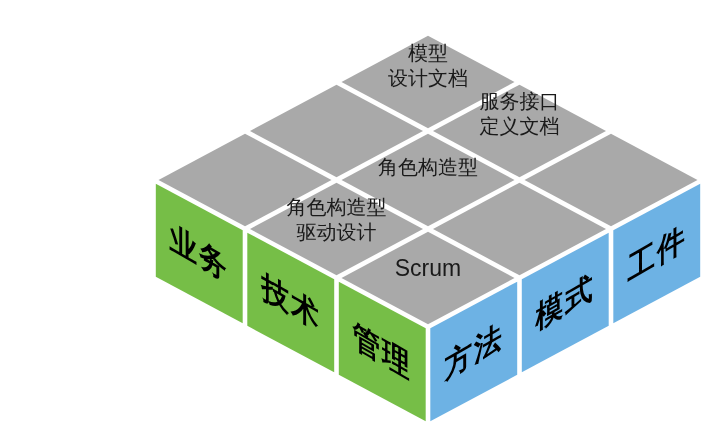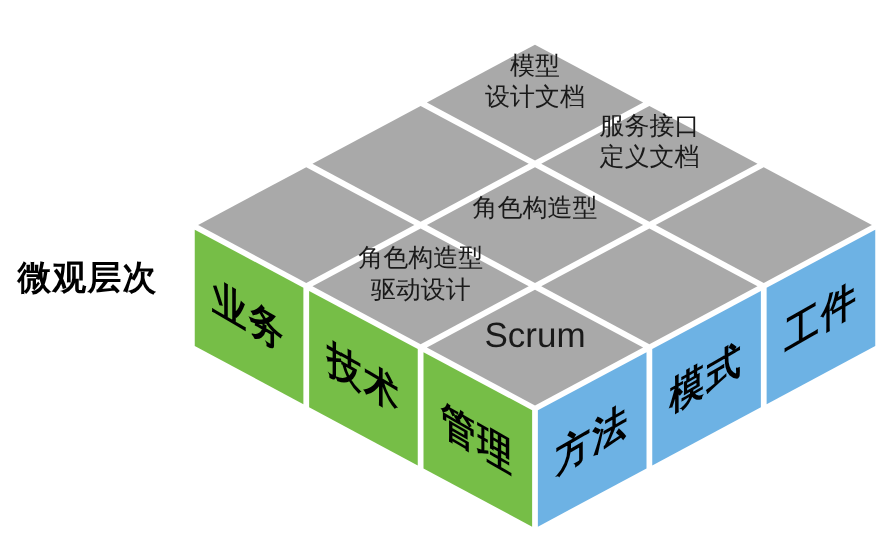--- a/index.html
+++ b/index.html
@@ -34,21 +34,21 @@
     position: absolute;
     width: 170px;
     transform: translate(-50%, -50%);
     text-align: center;
     font-size: 20px;
     line-height: 25px;
     color: #1a1a1a;
     white-space: pre-line;
   }
   .tile-label.latin {
-    font-size: 28px;
+    font-size: 23px;
   }
   .face-label {
     position: absolute;
     width: 120px;
     height: 44px;
     display: flex;
     align-items: center;
     justify-content: center;
     font-size: 32px;
     font-weight: bold;
@@ -78,21 +78,20 @@
 
     <polygon points="155.8,183.7 242.7,230.2 242.7,323.3 155.8,276.8" fill="#76be47"></polygon>
     <polygon points="247.3,232.7 334.2,279.2 334.2,372.3 247.3,325.8" fill="#76be47"></polygon>
     <polygon points="338.8,281.7 425.7,328.2 425.7,421.3 338.8,374.8" fill="#76be47"></polygon>
 
     <polygon points="430.3,328.2 517.2,281.7 517.2,374.8 430.3,421.3" fill="#6db2e4"></polygon>
     <polygon points="521.8,279.2 608.7,232.7 608.7,325.8 521.8,372.3" fill="#6db2e4"></polygon>
     <polygon points="613.3,230.2 700.2,183.7 700.2,276.8 613.3,323.3" fill="#6db2e4"></polygon>
   </svg>
 
-  <div class="axis-label">微观层次</div>
 
   <div class="tile-label" style="left:428px;   top:66px">模型
 设计文档</div>
   <div class="tile-label" style="left:519.5px; top:114px">服务接口
 定义文档</div>
   <div class="tile-label" style="left:428px;   top:167px">角色构造型</div>
   <div class="tile-label" style="left:336.5px; top:220px">角色构造型
 驱动设计</div>
   <div class="tile-label latin" style="left:428px; top:268px">Scrum</div>
 

